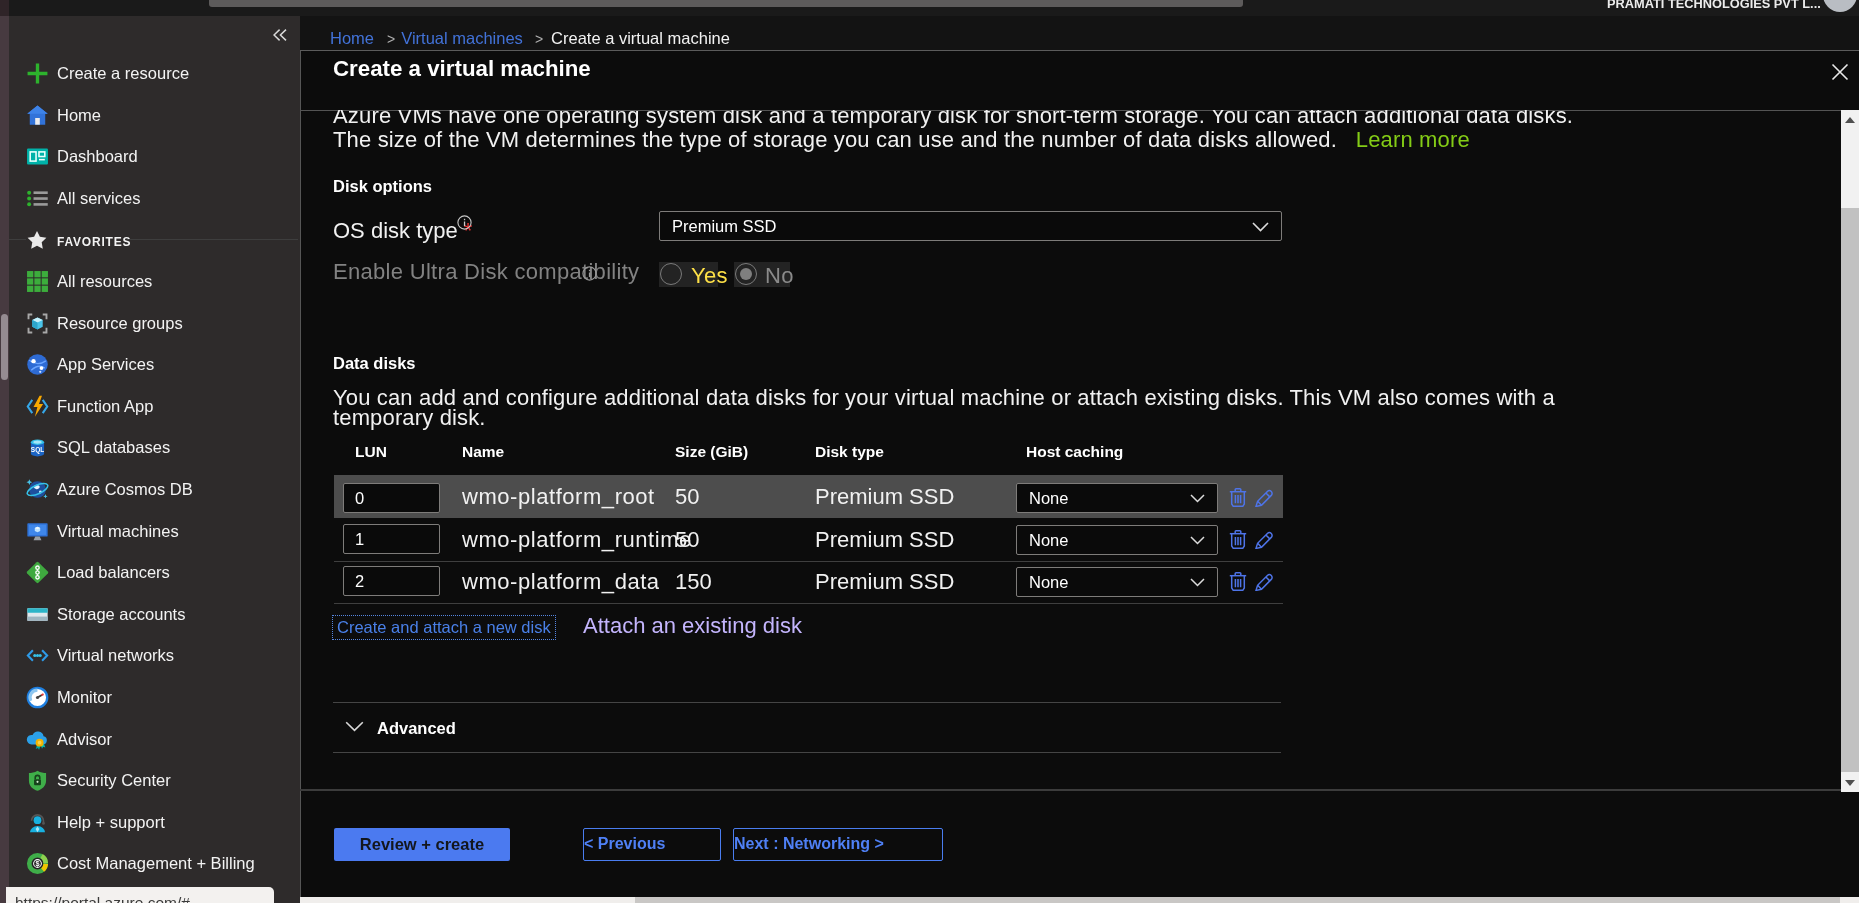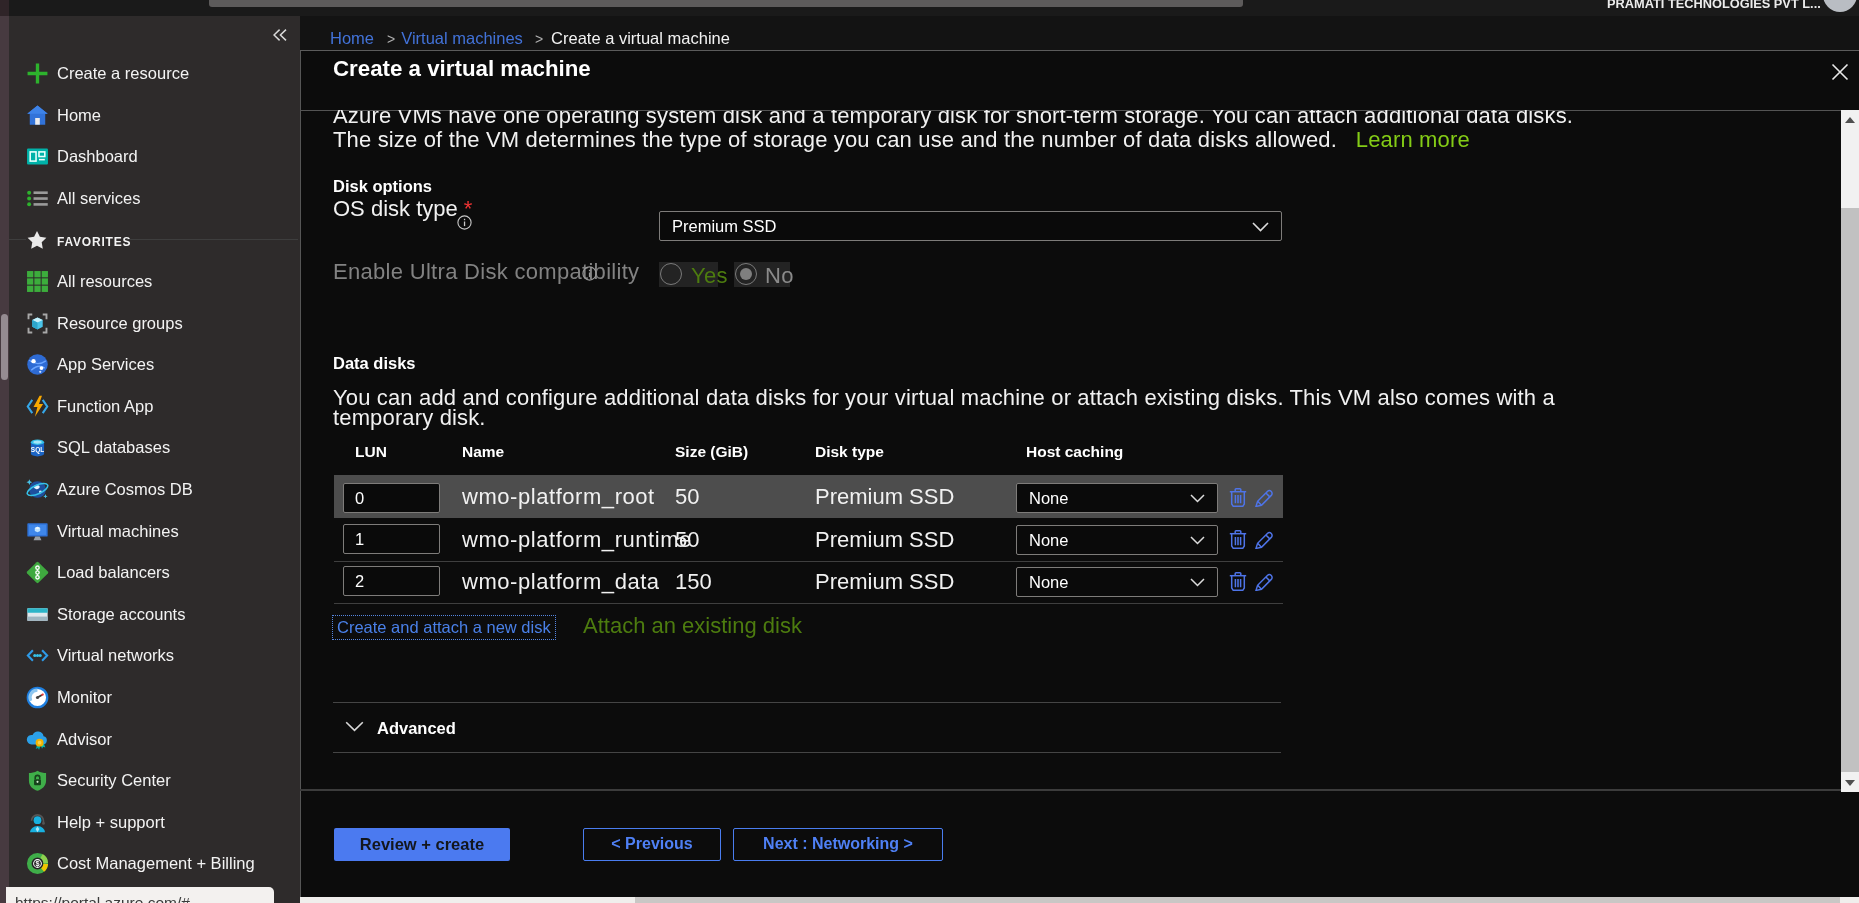--- a/index.html
+++ b/index.html
@@ -246,39 +246,39 @@
 <div class="a" style="left:300px;top:51px;width:1px;height:846px;background:#565656"></div>
 <div class="a txt" style="left:333px;top:56px;font-size:22.3px;font-weight:bold;color:#fff;line-height:26px">Create a virtual machine</div>
 <svg class="a" style="left:1831px;top:63px" width="18" height="18">
     <path d="M1.5 1.5 L16.5 16.5 M16.5 1.5 L1.5 16.5" stroke="#e9e9e9" stroke-width="1.6"></path>
   </svg>
 <div class="a" style="left:300px;top:110px;width:1559px;height:1px;background:#545454"></div>
 
 <div class="a" id="pane" style="left:300px;top:110px;width:1541px;height:680px;overflow:hidden">
   <div class="txt" style="left:33px;top:-6px;line-height:24px;letter-spacing:0.16px">Azure VMs have one operating system disk and a temporary disk for short-term storage. You can attach additional data disks.<br>The size of the VM determines the type of storage you can use and the number of data disks allowed.&nbsp;&nbsp;&nbsp;<span class="lnk">Learn more</span></div>
   <div class="txt hdr" style="left:33px;top:64.5px;font-size:16.5px;line-height:22px">Disk options</div>
-  <div class="txt" style="left:33px;top:88px;line-height:22px">OS disk type <span style="color:#e33">*</span></div>
+  <div class="txt" style="left:33px;top:110px;line-height:22px">OS disk type <span style="color:#e33">*</span></div>
   <svg class="a" style="left:157px;top:105px" width="15" height="15" viewBox="0 0 15 15">
       <circle cx="7.5" cy="7.5" r="6.6" fill="none" stroke="#c8c8c8" stroke-width="1.1"></circle>
       <rect x="6.9" y="6.5" width="1.3" height="4.6" fill="#c8c8c8"></rect>
       <rect x="6.9" y="3.8" width="1.3" height="1.4" fill="#c8c8c8"></rect>
     </svg>
   <div class="sel" style="left:359px;top:101px;width:623px;height:30px">Premium SSD<svg width="17" height="10" viewBox="0 0 17 10">
         <path d="M1 1 L8.5 8.5 L16 1" fill="none" stroke="#dcdcdc" stroke-width="1.6"></path>
       </svg></div>
 
   <div class="txt gry" style="left:33px;top:151px;line-height:22px">Enable Ultra Disk compatibility</div>
   <svg class="a" style="left:282px;top:156px" width="15" height="15" viewBox="0 0 15 15">
       <circle cx="7.5" cy="7.5" r="6.6" fill="none" stroke="#9a9a9a" stroke-width="1.1"></circle>
       <rect x="6.9" y="6.5" width="1.3" height="4.6" fill="#9a9a9a"></rect>
       <rect x="6.9" y="3.8" width="1.3" height="1.4" fill="#9a9a9a"></rect>
     </svg>
   <div class="a" style="left:359px;top:152px;width:59px;height:25px;background:#232323"></div>
   <div class="a" style="left:359.5px;top:153px;width:22px;height:22px;border:1.5px solid #7a7a7a;border-radius:50%"></div>
-  <div class="txt gry" style="left:391px;top:156px;color:#4d7c0f">Yes</div>
+  <div class="txt gry" style="left:391px;top:156px;color:#fde047">Yes</div>
   <div class="a" style="left:434px;top:152px;width:56px;height:25px;background:#232323"></div>
   <div class="a" style="left:435px;top:153px;width:22px;height:22px;border:1.5px solid #7a7a7a;border-radius:50%"></div>
   <div class="a" style="left:440px;top:158px;width:12px;height:12px;background:#7f7f7f;border-radius:50%"></div>
   <div class="txt gry" style="left:465px;top:156px;color:#8a8a8a">No</div>
 
   <div class="txt hdr" style="left:33px;top:241.5px;font-size:16.5px;line-height:22px">Data disks</div>
   <div class="txt" style="left:33px;top:277.5px;line-height:20px;letter-spacing:0.15px">You can add and configure additional data disks for your virtual machine or attach existing disks. This VM also comes with a<br>temporary disk.</div>
 
   <div class="txt th" style="left:55px;top:331px;line-height:22px">LUN</div>
   <div class="txt th" style="left:162px;top:331px;line-height:22px">Name</div>
@@ -353,34 +353,34 @@
     </svg>
   <svg class="a pen" style="left:953px;top:461px" width="20" height="20" viewBox="0 0 20 20">
       <g stroke="#4e74e8" stroke-width="1.5" fill="none">
         <path d="M3 19.4 L4.6 14.3 L14.4 4.5 A2.75 2.75 0 0 1 18.3 8.4 L8.5 18.2 L3 19.4 Z"></path>
         <path d="M12.9 6 L16.8 9.9"></path>
         <path d="M4.6 14.3 L8.5 18.2"></path>
       </g>
     </svg>
 
   <div class="a" style="left:32px;top:505px;height:25px;border:1px dotted #5585e0;color:#4a80e8;font-size:16.5px;line-height:23px;padding:0 4px;white-space:nowrap">Create and attach a new disk</div>
-  <div class="txt" style="left:283px;top:505.5px;color:#4d7c0f">Attach an existing disk</div>
+  <div class="txt" style="left:283px;top:505.5px;color:#c4b5fd">Attach an existing disk</div>
 
   <div class="a" style="left:33px;top:592px;width:948px;height:1px;background:#454545"></div>
   <svg class="a" style="left:45px;top:611px" width="19" height="11" viewBox="0 0 19 11">
       <path d="M1.2 1.2 L9.5 9.3 L17.8 1.2" fill="none" stroke="#d8d8d8" stroke-width="1.6"></path>
     </svg>
   <div class="txt hdr" style="left:77px;top:606.5px;font-size:16.5px;line-height:22px">Advanced</div>
   <div class="a" style="left:33px;top:642px;width:948px;height:1px;background:#454545"></div>
 </div>
 
 <div class="a" style="left:300px;top:789px;width:1559px;height:2px;background:#3c3c3c"></div>
 <div class="a" style="left:334px;top:828px;width:176px;height:33px;background:#4b7af0;border-radius:2px;color:#13161c;font-weight:bold;font-size:16.5px;text-align:center;line-height:33px">Review + create</div>
-<div class="a" style="left:583px;top:828px;width:138px;height:33px;border:1.5px solid #4a7df0;border-radius:2px;color:#4f80f5;font-weight:bold;font-size:16px;text-align:center;line-height:30px">&lt; Previous</div>
-<div class="a" style="left:733px;top:828px;width:210px;height:33px;border:1.5px solid #4a7df0;border-radius:2px;color:#4f80f5;font-weight:bold;font-size:16px;text-align:center;line-height:30px">Next : Networking &gt;</div>
+<div class="a" style="left:583px;top:828px;width:138px;height:33px;border:1.5px solid #4a7df0;border-radius:2px;color:#4f80f5;font-weight:bold;font-size:16px;line-height:30px">&lt; Previous</div>
+<div class="a" style="left:733px;top:828px;width:210px;height:33px;border:1.5px solid #4a7df0;border-radius:2px;color:#4f80f5;font-weight:bold;font-size:16px;text-align:left;line-height:30px">Next : Networking &gt;</div>
 
 <div class="a" style="left:1841px;top:110px;width:18px;height:682px;background:#f1f1f1"></div>
 <svg class="a" style="left:1845px;top:116px" width="10" height="8">
     <path d="M5 1 L10 7 L0 7 Z" fill="#4f4f4f"></path>
   </svg>
 <div class="a" style="left:1841px;top:208px;width:18px;height:564px;background:#c1c1c1"></div>
 <svg class="a" style="left:1845px;top:779px" width="10" height="8">
     <path d="M5 7 L10 1 L0 1 Z" fill="#4f4f4f"></path>
   </svg>
 

